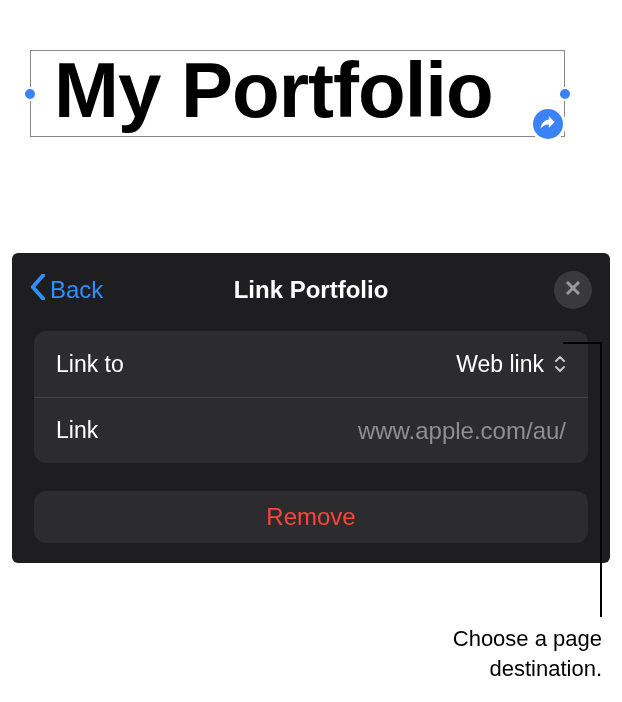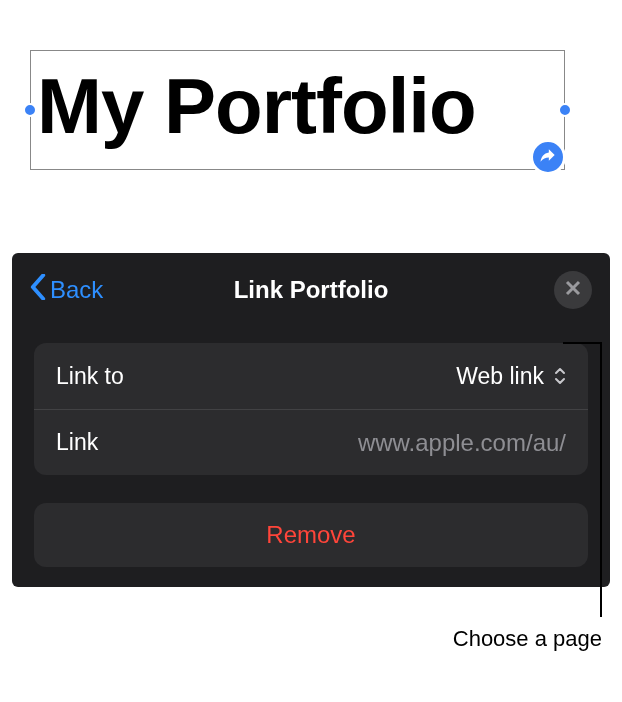--- a/index.html
+++ b/index.html
@@ -15,23 +15,23 @@
     
     .canvas-area {
       position: relative;
       padding-top: 50px;
       padding-left: 30px;
       padding-right: 30px;
     }
     .textbox-wrap {
       border: 1px solid #888;
       position: relative;
-      padding: 8px 6px 16px 6px;
+      padding: 8px 6px 16px 23px;
       width: 535px;
-      height: 120px;
+      height: 87px;
       display: flex;
       align-items: center;
     }
     .textbox-text {
       font-size: 78px;
       font-weight: 800;
       letter-spacing: -1px;
       color: #000;
       line-height: 1;
       white-space: nowrap;
@@ -107,21 +107,21 @@
       border-radius: 50%;
       background: #3a3a3c;
       display: flex;
       align-items: center;
       justify-content: center;
       cursor: pointer;
     }
     .close-btn svg { width: 16px; height: 16px; stroke: #9a9a9e; stroke-width: 3; }
 
     .settings-group {
-      margin: 16px 22px;
+      margin: 4px 22px;
       background: #2c2c2e;
       border-radius: 12px;
       overflow: hidden;
     }
     .row {
       display: flex;
       align-items: center;
       padding: 0 22px;
       height: 66px;
     }
@@ -149,21 +149,21 @@
       margin-left: 10px;
     }
     .select-chevrons svg { display:block; }
 
     .remove-group {
       margin: 28px 22px 0 22px;
       background: #2c2c2e;
       border-radius: 12px;
     }
     .remove-btn {
-      height: 64px;
+      height: 52px;
       display: flex;
       align-items: center;
       justify-content: center;
       color: #ff453a;
       font-size: 24px;
       cursor: pointer;
     }
 
     
     .callout-line {
@@ -255,13 +255,14 @@
     <div class="remove-btn">
       <span>Remove</span>
     </div>
   </div>
 </div>
 
 <div class="callout-line h"></div>
 <div class="callout-line v"></div>
 <div class="callout-text">
   <div>Choose a page</div>
+  <div>destination.</div>
 </div>
 
 </body></html>

